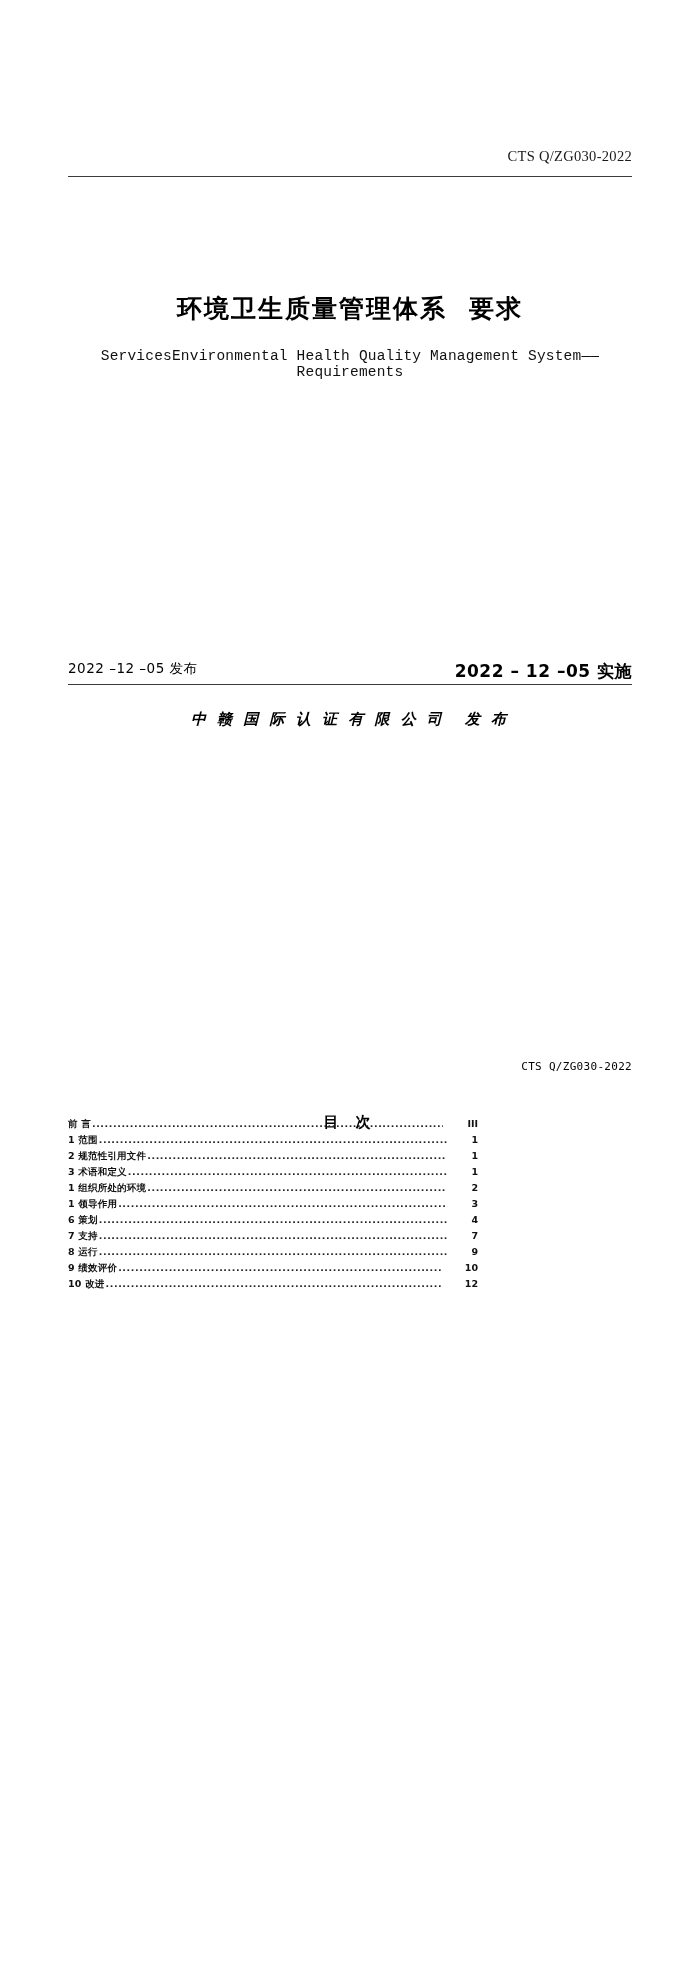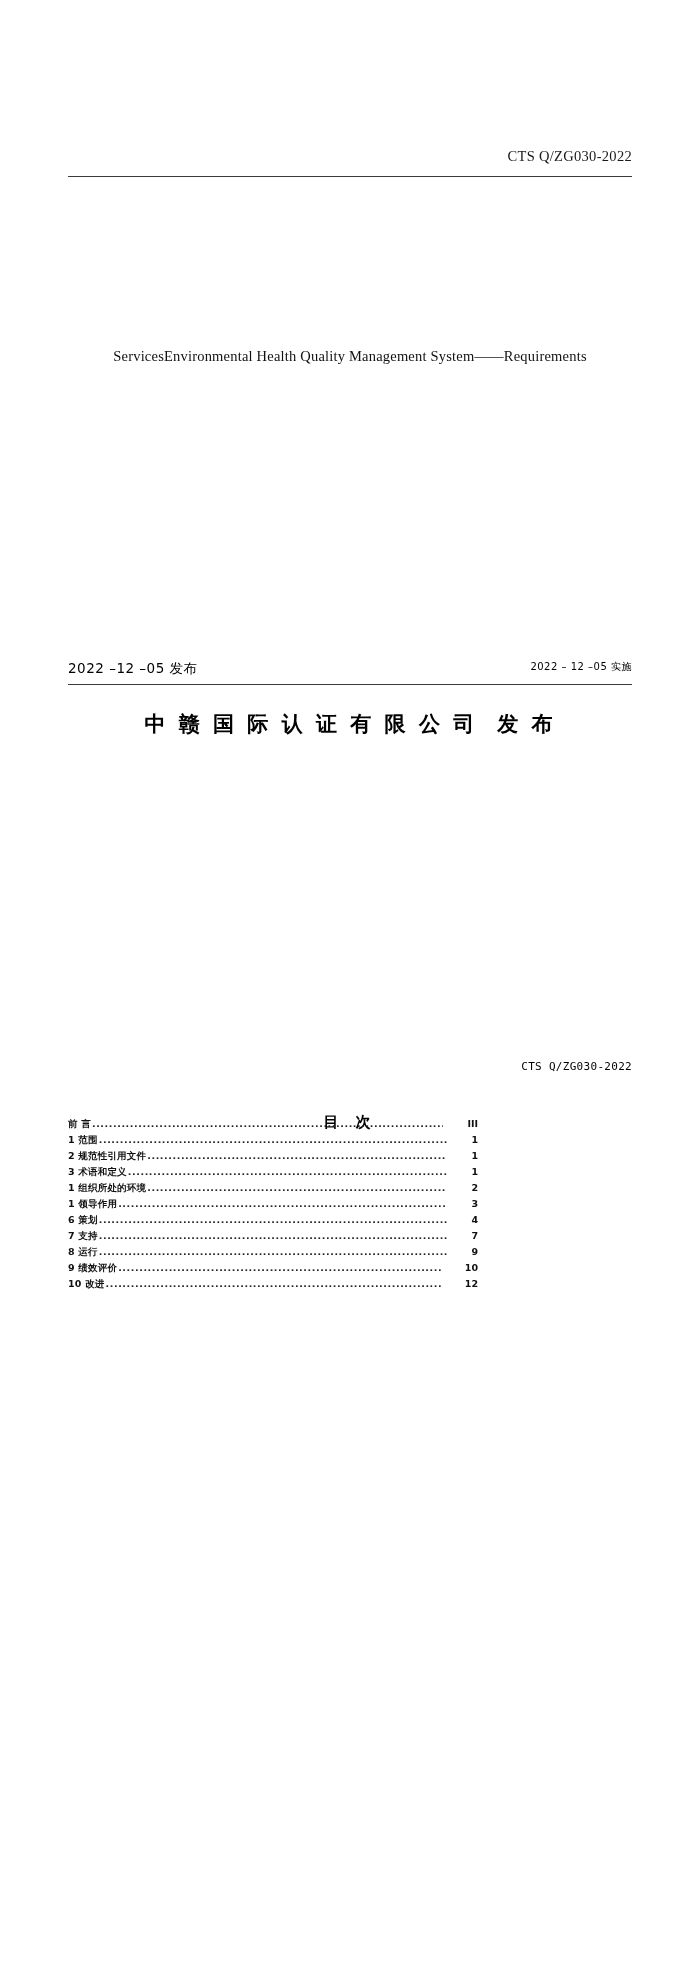--- a/index.html
+++ b/index.html
@@ -61,21 +61,21 @@
     display: inline-block;
     width: 22px;
   }
 
   .cover-subtitle {
     position: absolute;
     top: 348px;
     left: 68px;
     width: 564px;
     text-align: center;
-    font-family: Liberation Serif, serif;
+    font-family: Liberation Mono, monospace;
     font-size: 14.5px;
     color: #111;
     letter-spacing: 0.2px;
   }
 
   .issue-row {
     position: absolute;
     top: 660px;
     left: 68px;
     width: 564px;
@@ -88,43 +88,44 @@
     font-family: "DejaVu Sans", sans-serif;
     font-size: 13.5px;
     font-weight: normal;
     letter-spacing: 0.5px;
   }
   .issue-right {
     position: absolute;
     right: 0;
     top: 0;
     font-family: "DejaVu Sans", sans-serif;
-    font-size: 10px;
-    font-weight: normal;
+    font-size: 17px;
+    font-weight: bold;
     letter-spacing: 0.5px;
   }
   .issue-rule {
     position: absolute;
     top: 684px;
     left: 68px;
     width: 564px;
     height: 1px;
     background: #3a3a3a;
   }
 
   .publisher {
     position: absolute;
     top: 710px;
     left: 0;
     width: 700px;
     text-align: center;
     font-family: "DejaVu Sans", sans-serif;
-    font-size: 21px;
+    font-size: 15px;
     font-weight: bold;
     letter-spacing: 3px;
+    font-style: italic;
   }
   .publisher .pub-gap {
     display: inline-block;
     width: 20px;
   }
 
   
   .page-2 {
     position: absolute;
     top: 1060px;
@@ -190,20 +191,23 @@
   }
 </style>
 </head>
 <body>
 
 <div class="page page-1">
 
   <div class="cover-header">CTS Q/ZG030-2022</div>
   <div class="cover-rule"></div>
 
+  <div class="cover-title">
+    <span>环境卫生质量管理体系</span><span class="gap"></span><span>要求</span>
+  </div>
 
   <div class="cover-subtitle">ServicesEnvironmental Health Quality Management System——Requirements</div>
 
   <div class="issue-row">
     <span class="issue-left">2022 –12 –05 发布</span>
     <span class="issue-right">2022 – 12 –05 实施</span>
   </div>
   <div class="issue-rule"></div>
 
   <div class="publisher">

